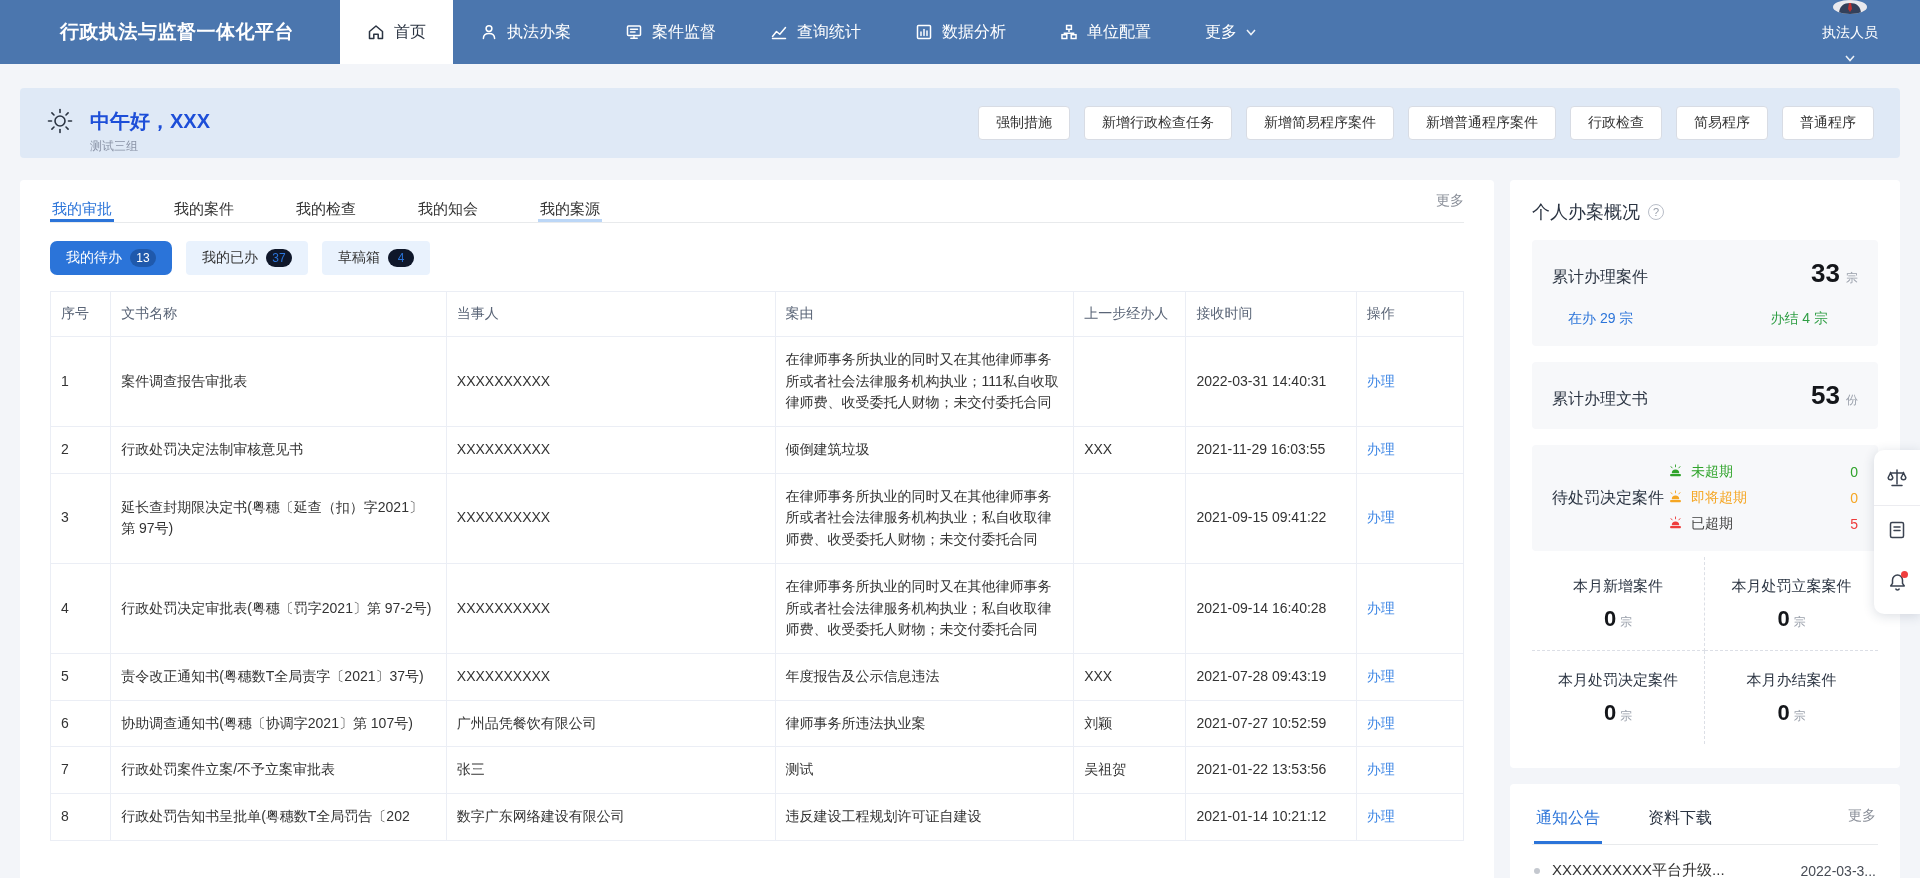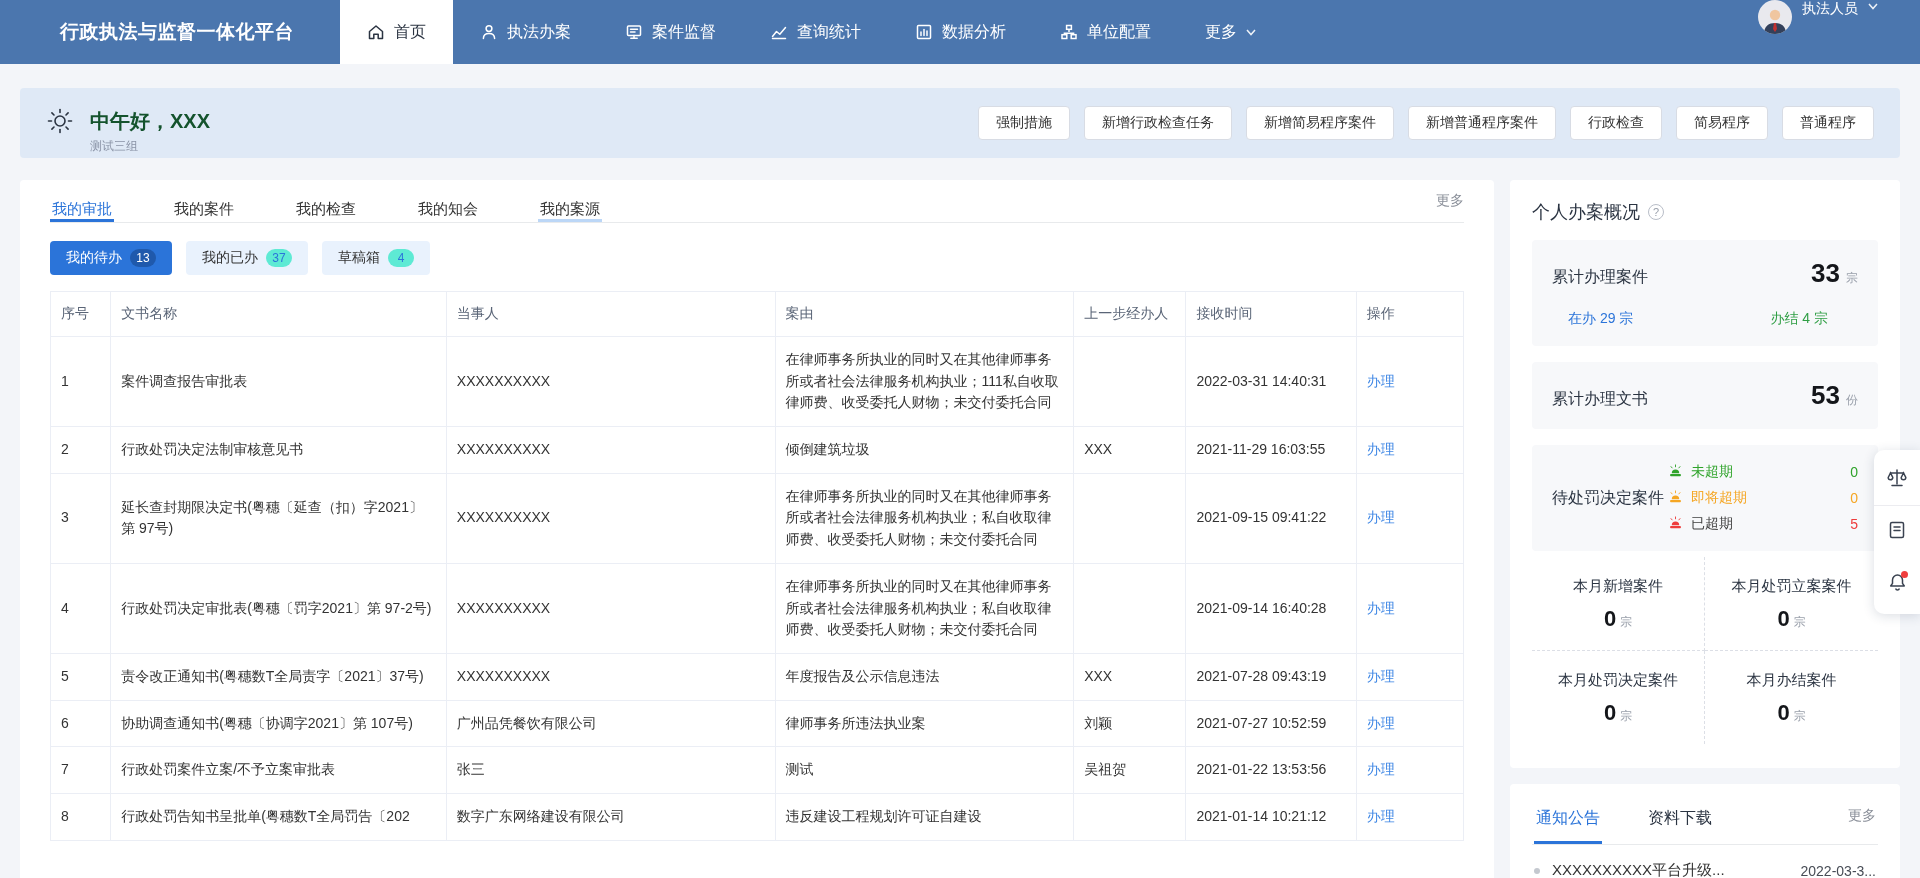--- a/index.html
+++ b/index.html
@@ -7,50 +7,50 @@
   body { font-family:"Liberation Sans","DejaVu Sans",sans-serif; background:#f3f5f9; color:#333; }
 
   
   .navbar { height:64px; background:var(--navbar,#4b76ae); display:flex; align-items:stretch; }
   .brand { color:#fff; font-size:19px; font-weight:bold; display:flex; align-items:center; padding:0 46px 0 60px; letter-spacing:.5px; }
   .nav-menu { display:flex; align-items:stretch; flex:1; }
   .nav-item { display:flex; align-items:center; gap:9px; padding:0 27px; color:#fff; font-size:16px; cursor:pointer; }
   .nav-item.active { background:#fff; color:#2b3442; }
   .nav-item .nav-icon { display:flex; align-items:center; }
   .nav-item svg { display:block; }
-  .nav-user { display:flex; gap:10px; padding-right:42px; color:#fff; font-size:14px; }
+  .nav-user { display:flex; align-items:center; gap:10px; padding-right:42px; color:#fff; font-size:14px;flex-direction:column; }
   .avatar { width:34px; height:34px; border-radius:50%; background:#e9e9ee; overflow:hidden; display:flex; align-items:flex-end; justify-content:center; }
   .chev { font-size:11px; opacity:.9; }
 
   
   .greeting { margin:24px 20px 0; height:70px; background:var(--greeting-bg,#dfe9f6); border-radius:4px; display:flex; align-items:center; padding:0 26px; }
   .greet-left { display:flex; align-items:center; gap:16px; }
-  .greet-text .t { font-size:20px; font-weight:bold; color:#14532d;margin-top:16px; }
+  .greet-text .t { font-size:20px; font-weight:bold; color:#1d4ed8;margin-top:16px; }
   .greet-text .s { font-size:12px; color:#8a93a6; margin-top:3px; }
   .greet-actions { margin-left:auto; display:flex; gap:14px; }
   .gbtn { height:34px; padding:0 17px; background:#fff; border:1px solid #d8dce4; border-radius:4px; font-size:14px; color:#333; display:flex; align-items:center; cursor:pointer; white-space:nowrap; }
 
   
   .main { display:flex; gap:16px; margin:22px 20px 0; align-items:flex-start; }
   .card { background:#fff; border-radius:4px; }
   .left-card { flex:1; padding:0 30px 30px; min-height:720px; }
   .right-col { width:390px; flex:none; }
 
   
   .wb-tabs { display:flex; align-items:center; border-bottom:1px solid #e8eaec; }
   .wb-tab { padding:20px 2px 0; margin-right:58px; font-size:15px; color:#333; cursor:pointer; border-bottom:3px solid transparent; }
   .wb-tab.active { color:var(--accent,#2b74d9); border-bottom-color:var(--accent,#2b74d9); }
   .wb-tab.hovered { border-bottom-color:#bcd7f7; }
   .wb-more { margin-left:auto; font-size:14px; color:#8a8f99; cursor:pointer; }
 
   
   .pills { display:flex; gap:14px; margin-top:18px; }
   .pill { height:34px; border-radius:4px; padding:0 16px; display:flex; align-items:center; gap:8px; font-size:14px; background:#e9f2fd; color:#333; cursor:pointer; }
-  .pill .badge { min-width:26px; height:18px; border-radius:9px; background:#5eead4; color:var(--accent,#2b74d9); font-size:12px; display:flex; align-items:center; justify-content:center; padding:0 6px; }
-  .pill.active { background:var(--accent,#2b74d9); color:#fff; }
+  .pill .badge { min-width:26px; height:18px; border-radius:9px; background:#0f172a; color:var(--accent,#2b74d9); font-size:12px; display:flex; align-items:center; justify-content:center; padding:0 6px; }
+  .pill.active { background:var(--accent,#2b74d9); color:#fff;border-radius:7px; }
   .pill.active .badge { background:rgba(10,40,90,.35); color:#fff; }
 
   
   table.wb { width:100%; border-collapse:collapse; table-layout:fixed; margin-top:16px; }
   table.wb th, table.wb td { border:1px solid #ebeef5; padding:12px 10px; font-size:14px; text-align:left; }
   table.wb th { color:#5a6577; font-weight:normal; padding:13px 10px; }
   table.wb td { color:#333; line-height:1.55; }
   td.seq, th.seq { padding-left:14px; }
   .op-link { color:var(--link,#3f87e5); cursor:pointer; }
 

